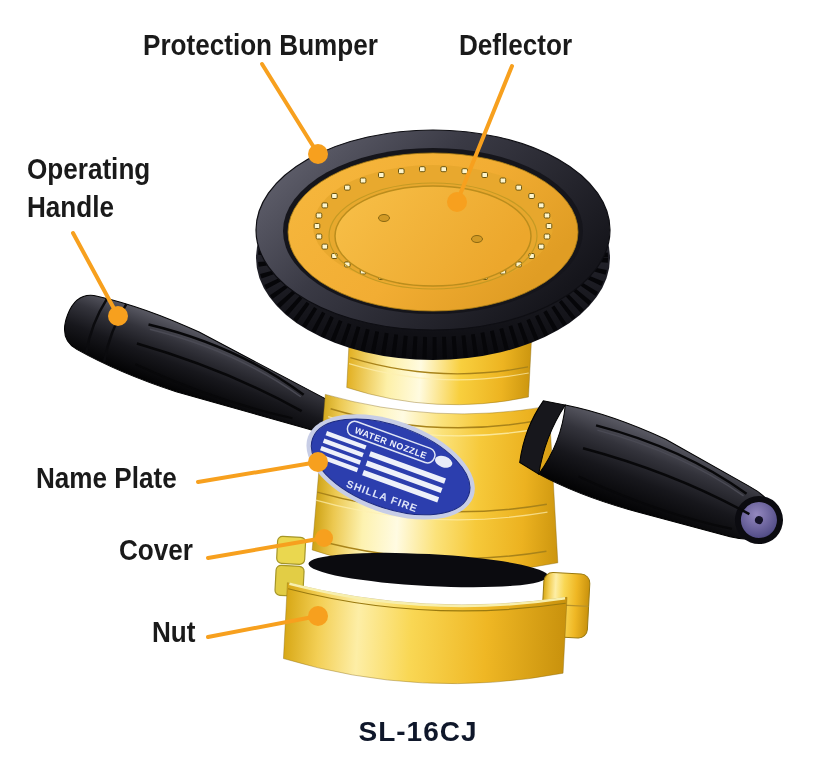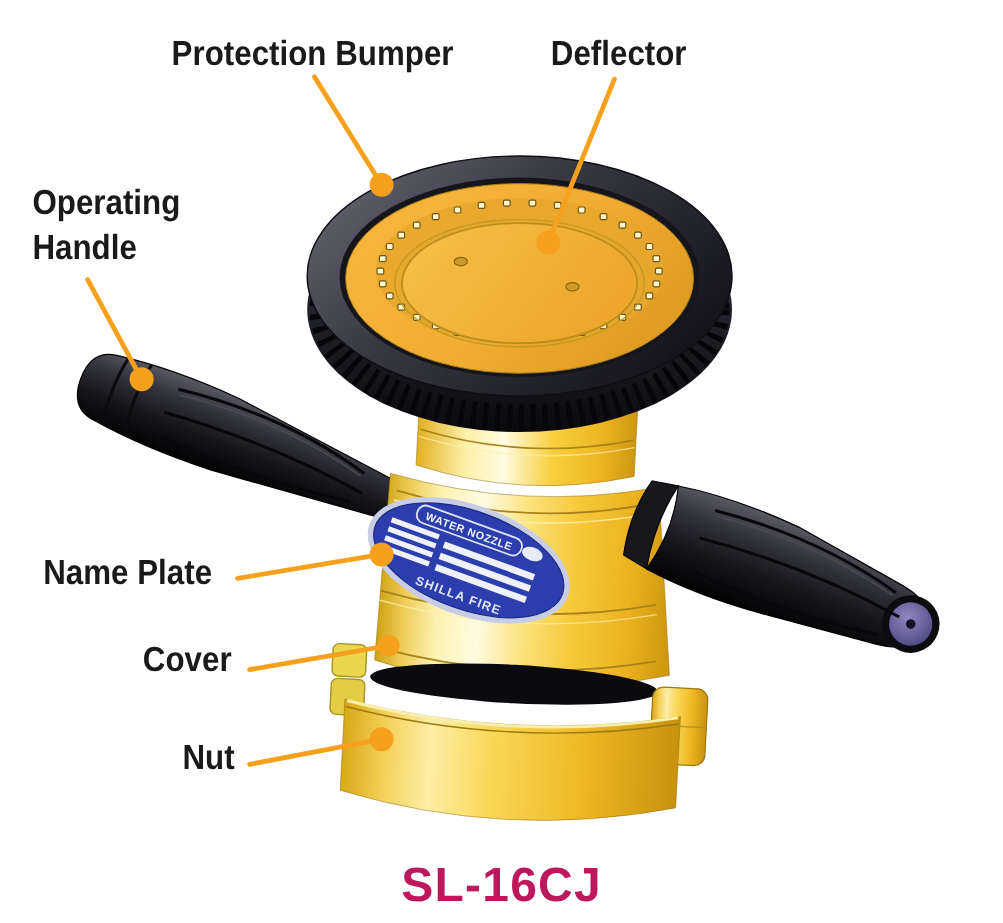--- a/index.html
+++ b/index.html
@@ -10,21 +10,21 @@
        font-size:29px;color:#1a1a1a;transform:scaleX(.9);transform-origin:0 0;
        white-space:nowrap;line-height:1.15;}
   #lbl-operating{white-space:normal;width:175px;line-height:1.3;}
   #lbl-protection{left:143px;top:29px;}
   #lbl-deflector{left:459px;top:29px;}
   #lbl-operating{left:27px;top:151px;}
   #lbl-nameplate{left:36px;top:462px;}
   #lbl-cover{left:119px;top:534px;}
   #lbl-nut{left:152px;top:616px;}
   #model-text{position:absolute;left:0;right:0;top:716px;text-align:center;
-       font-weight:bold;font-size:40px;color:#be185d;letter-spacing:1px;
+       font-weight:bold;font-size:28px;color:#0f172a;letter-spacing:1px;
        font-family:"Liberation Sans",sans-serif;}
 </style>
 </head>
 <body>
 
 <div id="canvas">
 
 <svg id="art" width="836" height="769" viewBox="0 0 836 769" xmlns="http://www.w3.org/2000/svg">
   <defs>
     <linearGradient id="topGrad" x1="0" y1="0" x2="1" y2="0.6">

